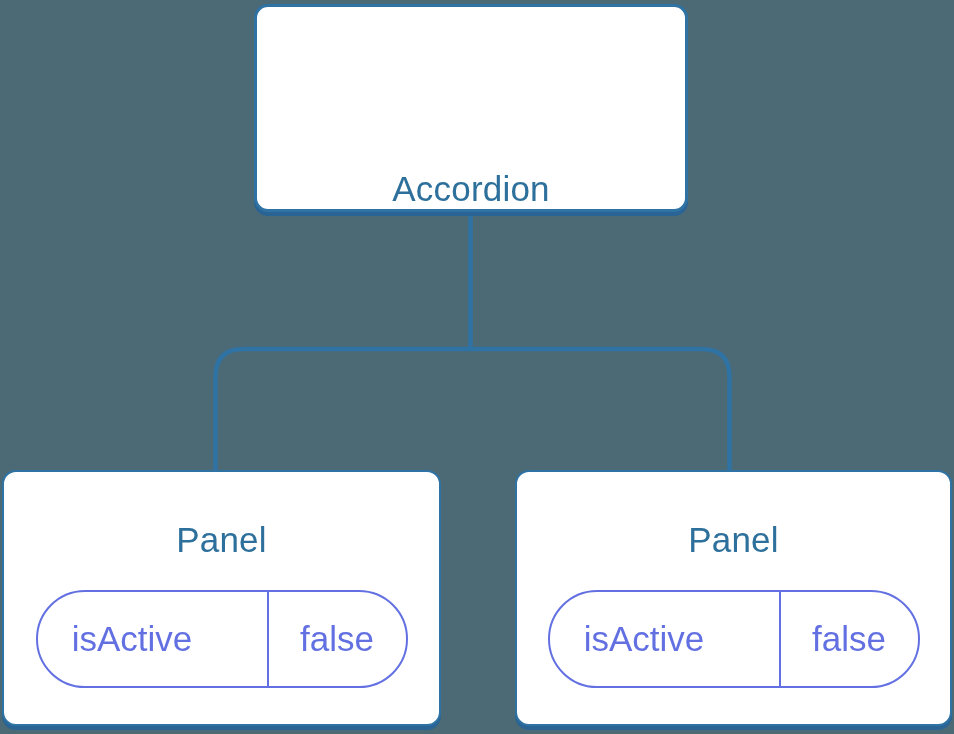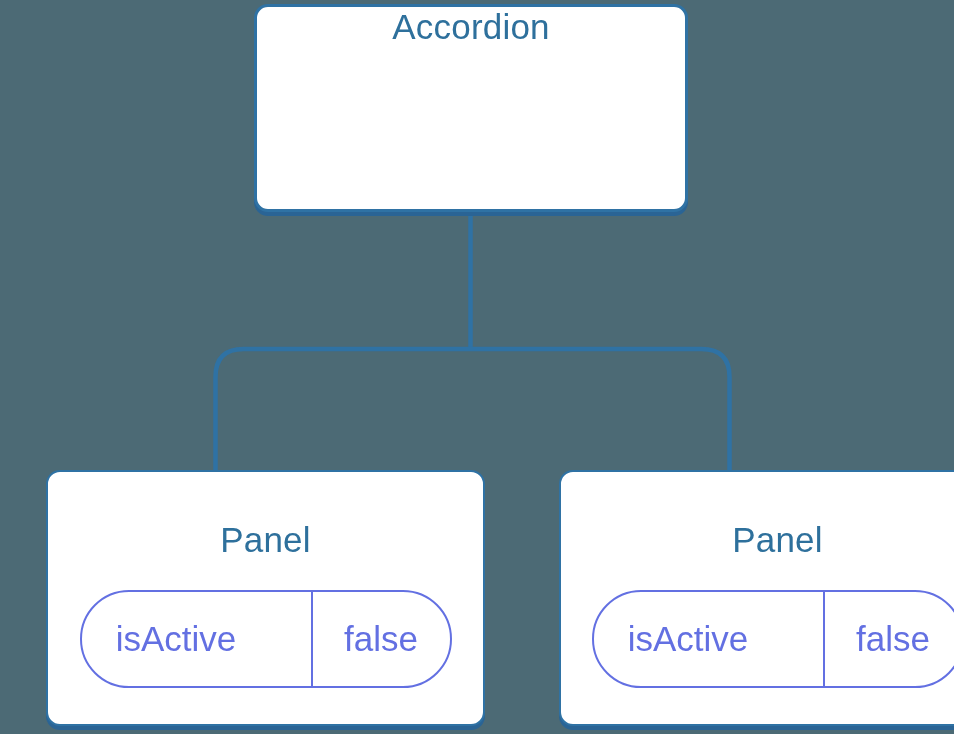--- a/index.html
+++ b/index.html
@@ -32,38 +32,37 @@
     border: 3px solid var(--node-border, #2F72A4);
     border-radius: 14px;
     box-shadow: 0 4px 0 var(--node-shadow, #2A6495);
     box-sizing: border-box;
     z-index: 1;
   }
   .node-root {
     left: 254px; top: 4px;
     width: 434px; height: 208px;
     display: flex;
-    align-items: flex-start;
+    align-items: flex-end;
     justify-content: center;
   }
   .node-title {
     color: var(--title, #2E709C);
     font-size: 35px;
     font-weight: 500;
     letter-spacing: 0.2px;
   }
   .node-panel {
     top: 470px;
     width: 439px; height: 256px;
     border-width: 2px;
     padding-top: 44px;
     display: flex;
     flex-direction: column;
     align-items: center;
-    margin-left: 44px;
   }
   .node-panel.left  { left: 2px; }
   .node-panel.right { left: 515px; width: 437px; }
   .panel-title {
     line-height: 48px;
     text-align: center;
   }
 
   
   .prop-pill {

